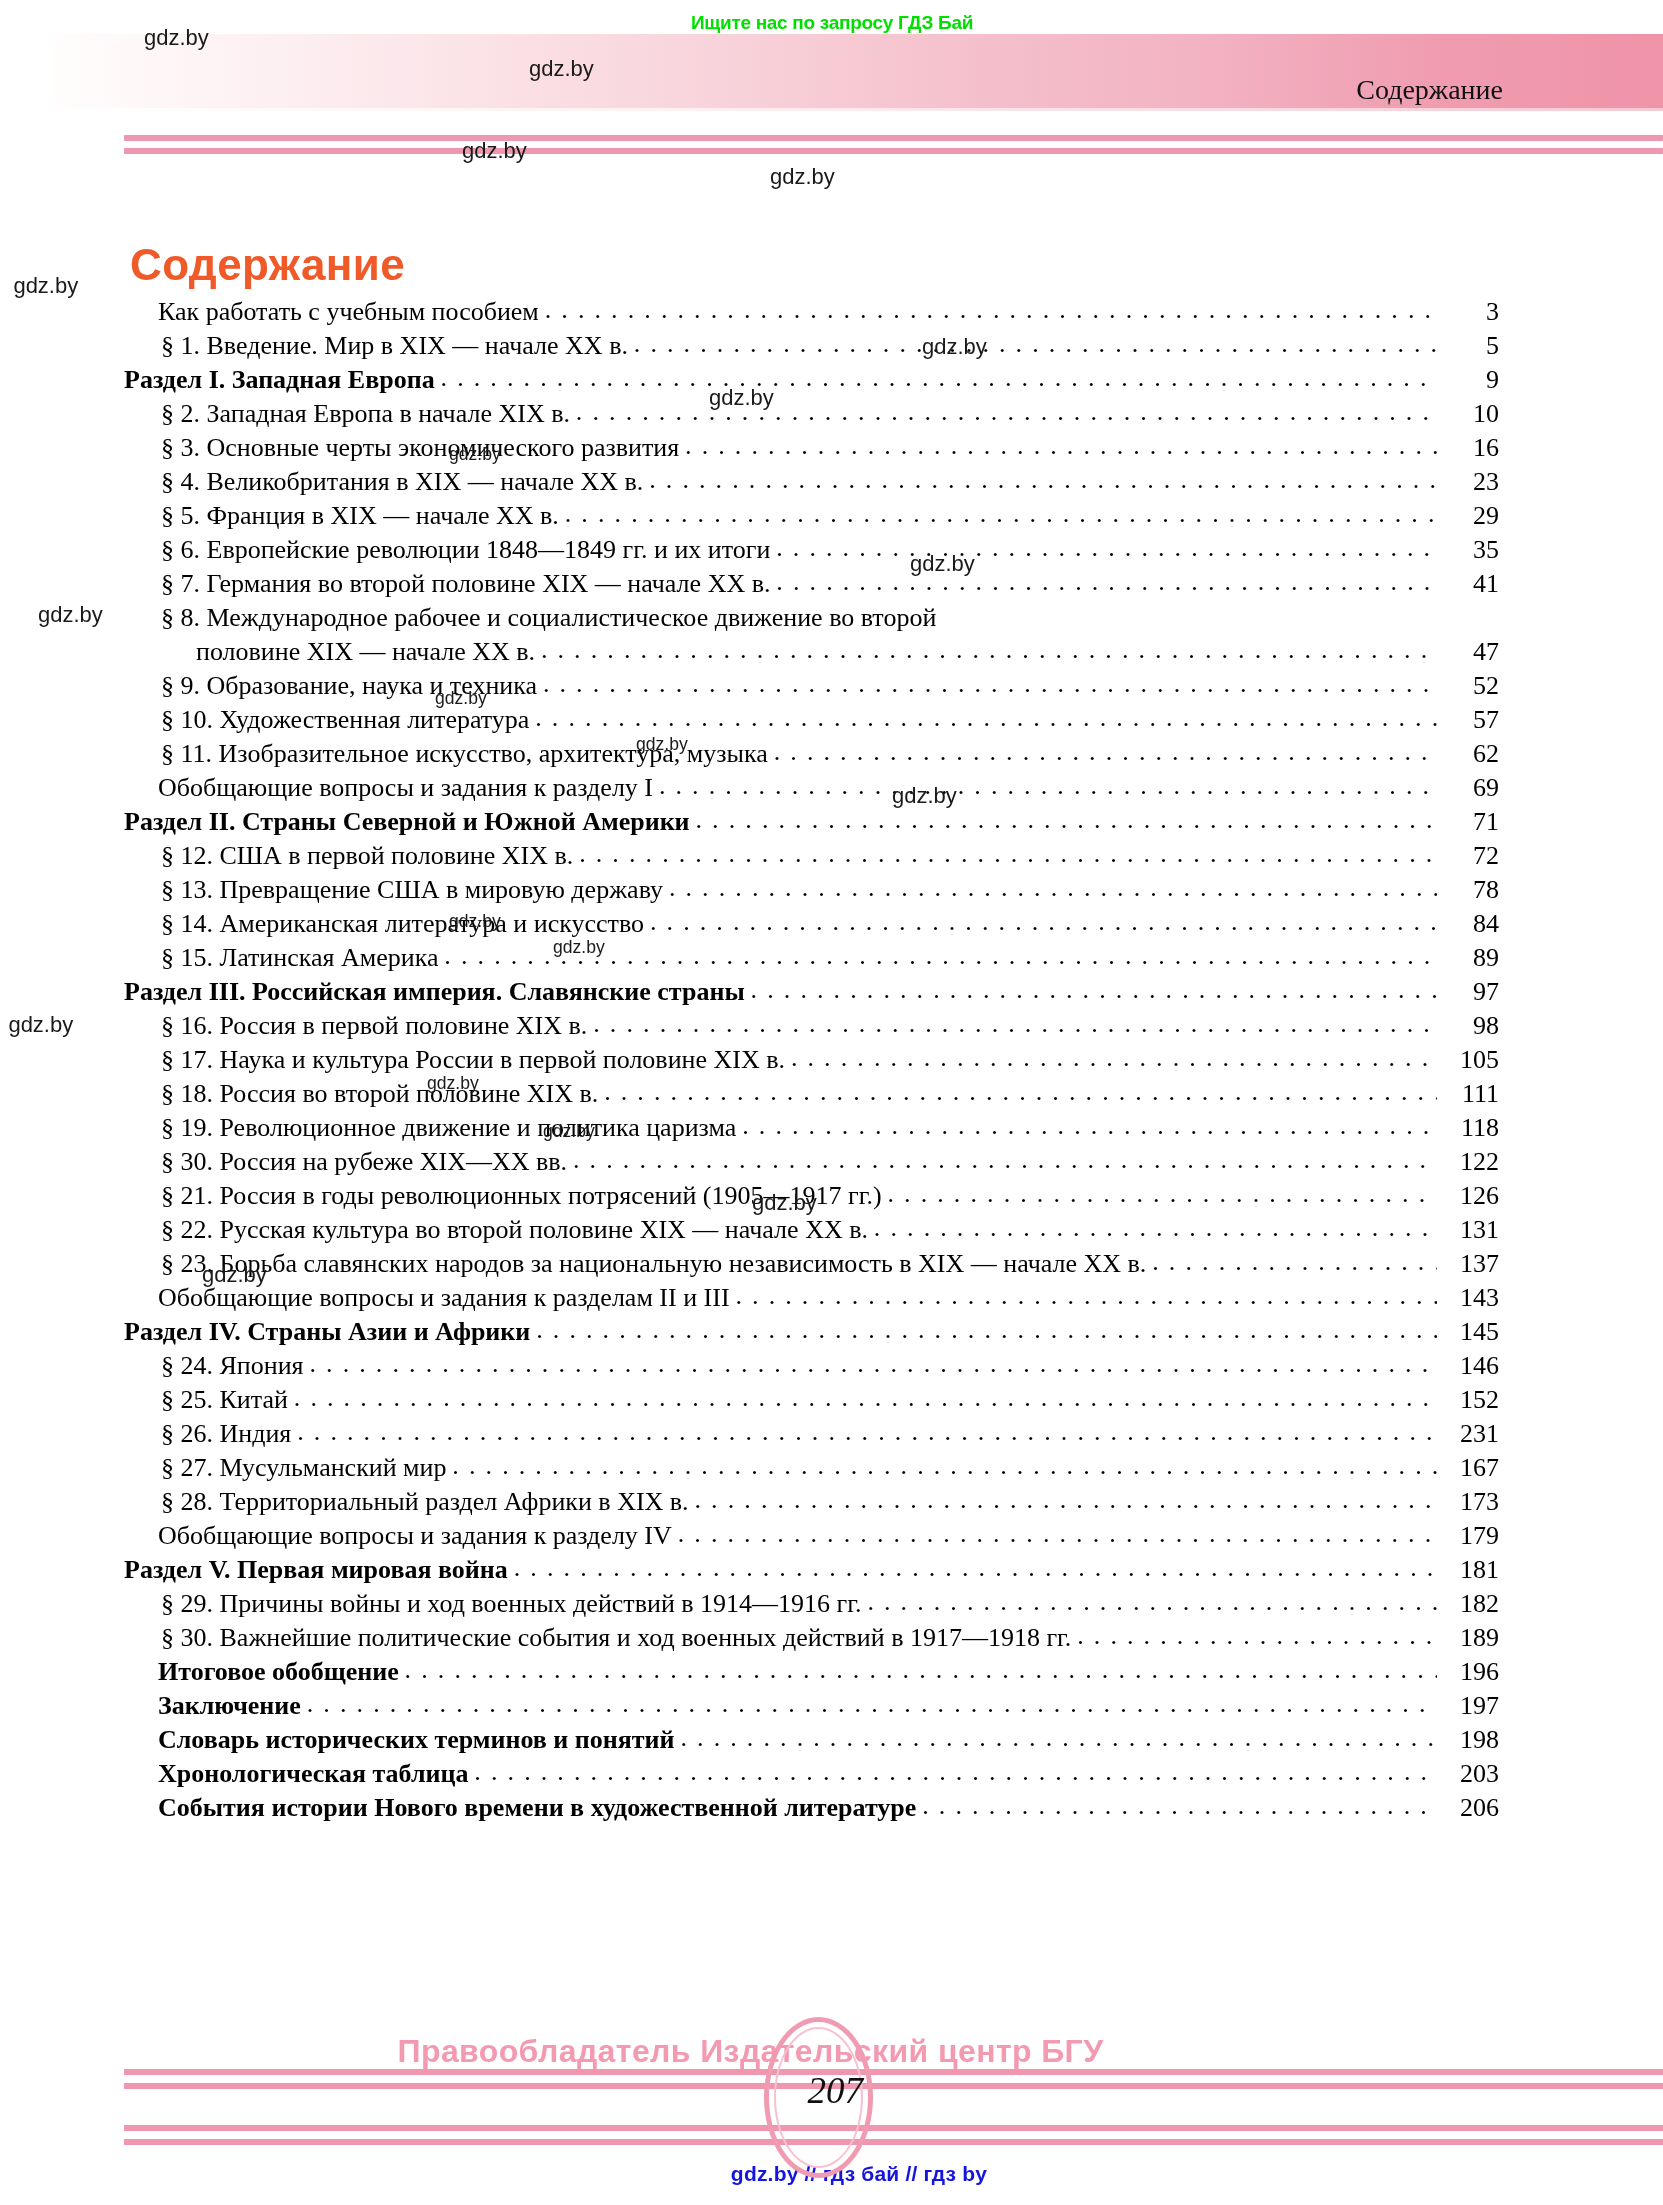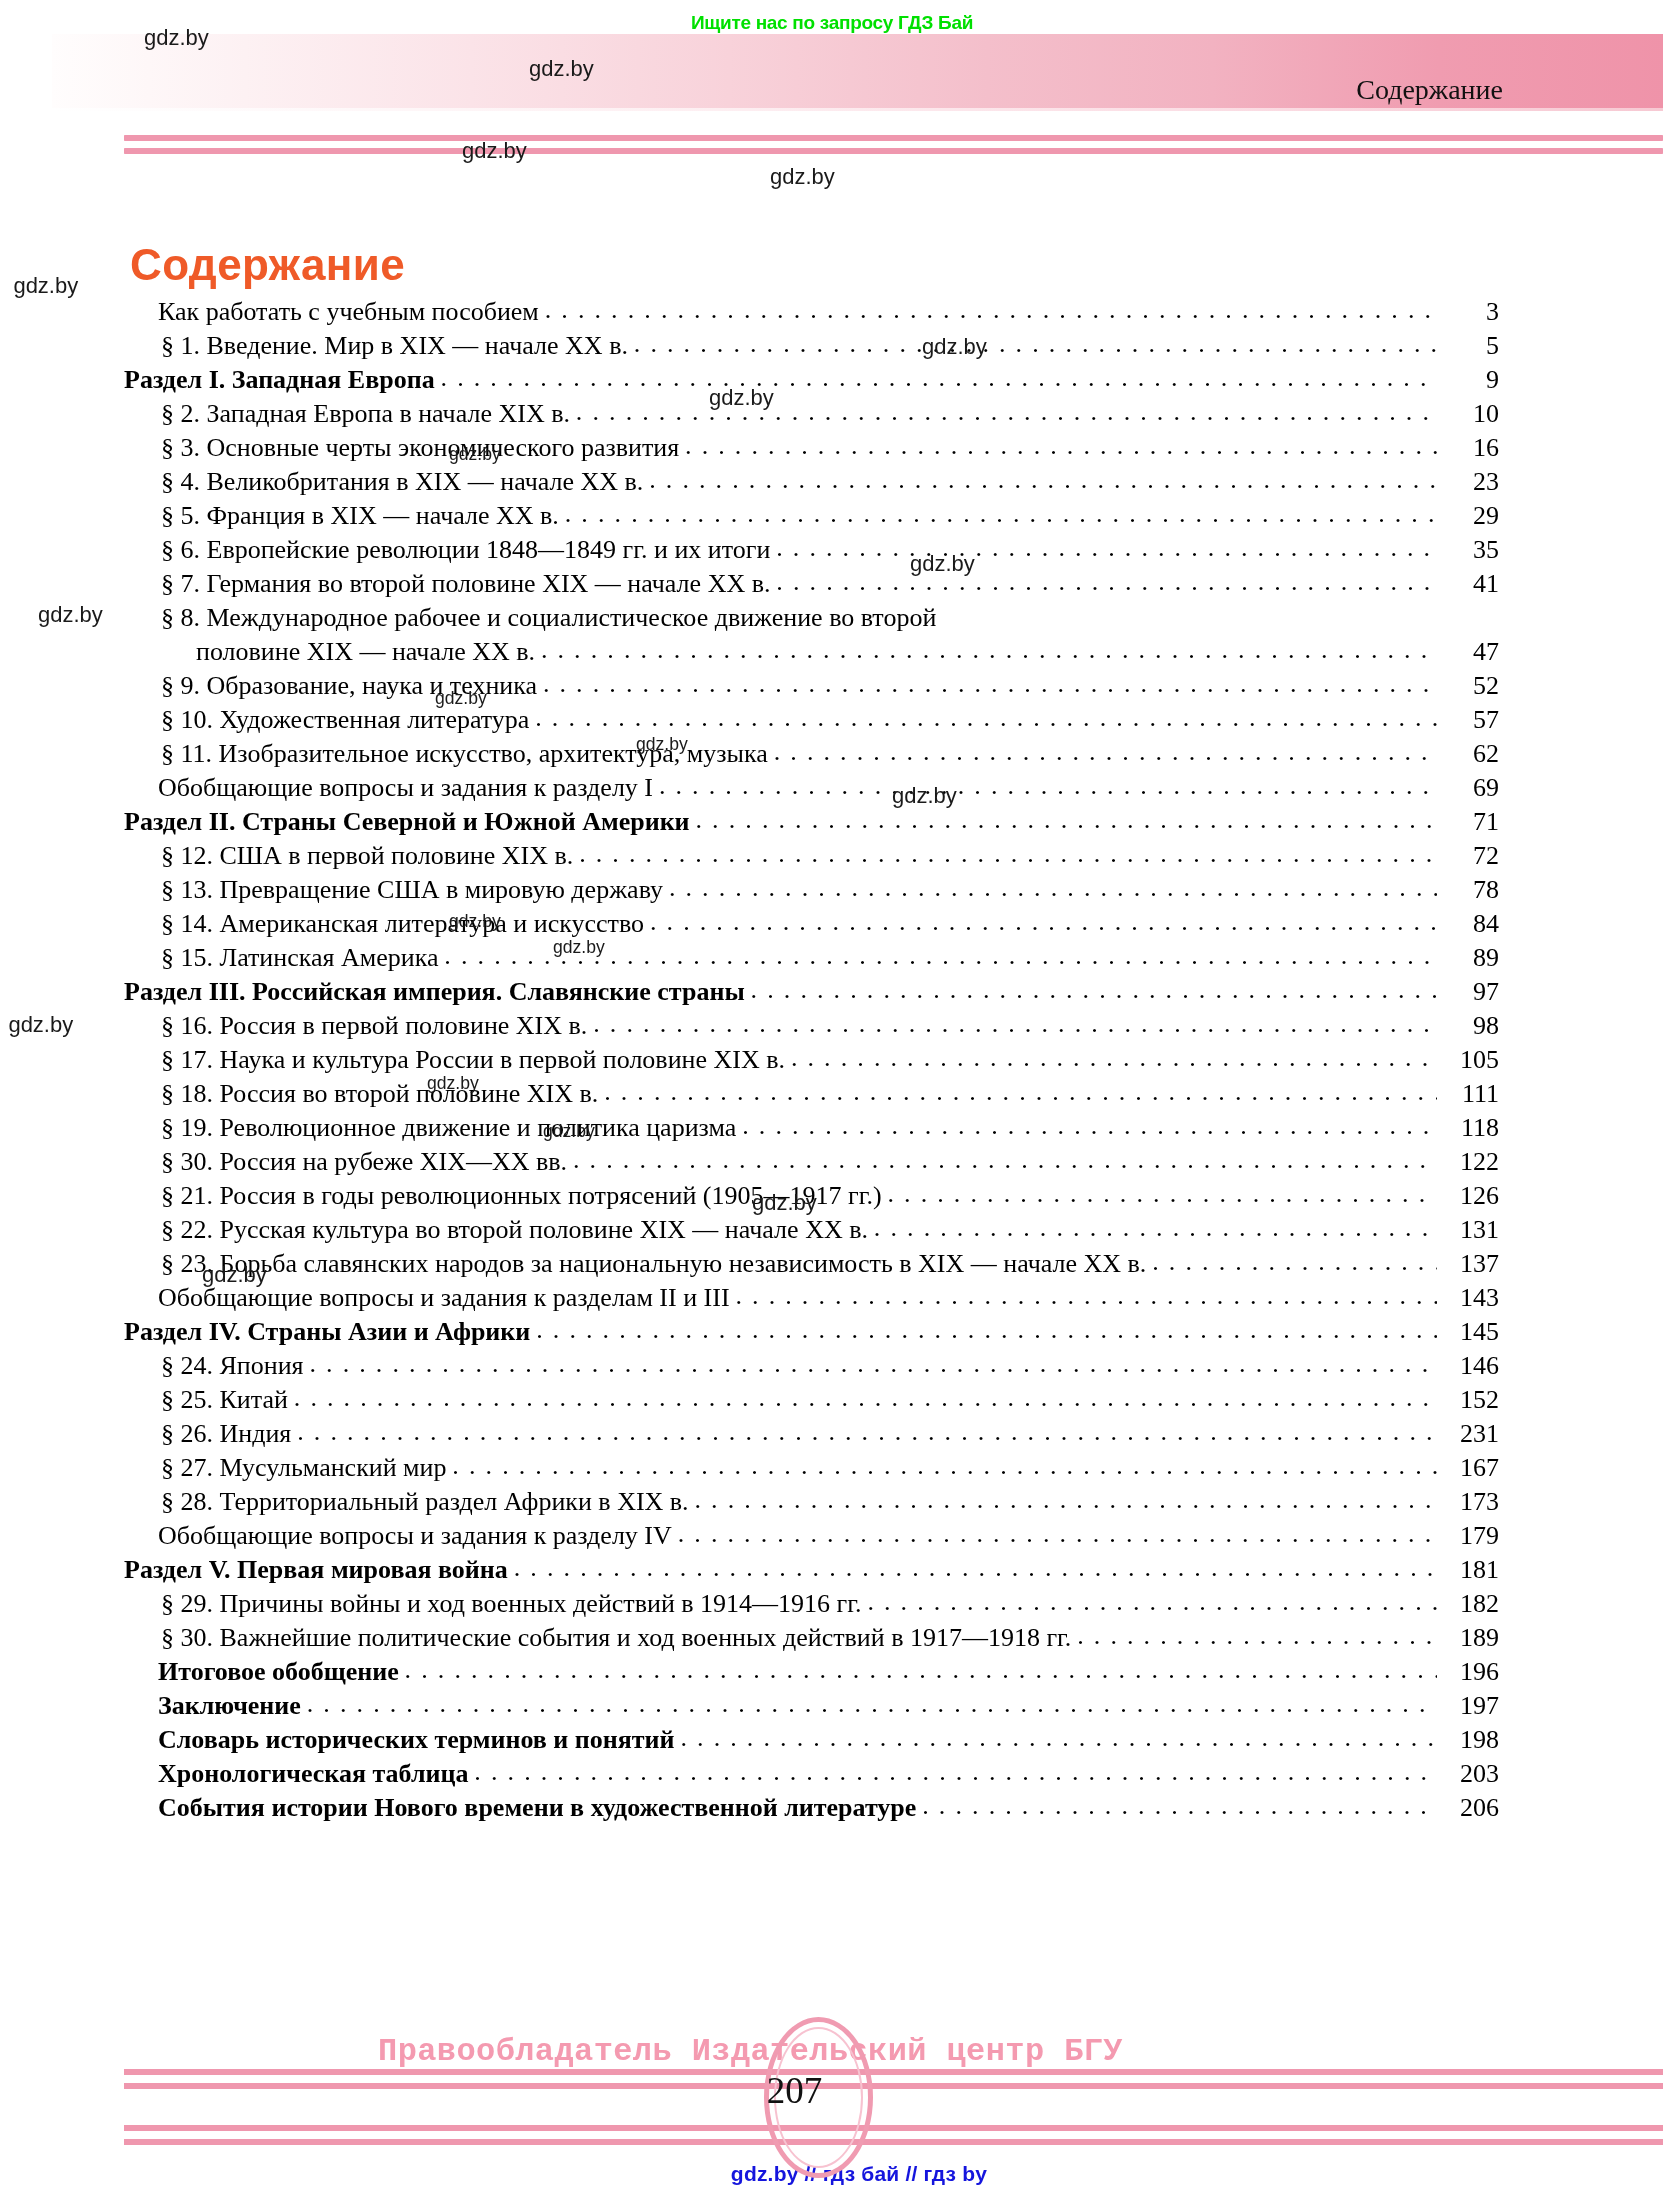--- a/index.html
+++ b/index.html
@@ -158,21 +158,21 @@
     background: #ef97ae;
   }
   .footer-rules .gap { height: 8.4px; }
 
   .copyright {
     position: absolute;
     top: 2033px;
     left: 0;
     width: 1501px;
     text-align: center;
-    font-family: Liberation Mono, monospace;
+    font-family: Liberation Sans, sans-serif;
     font-size: 32px;
     font-weight: 700;
     color: #f49ab0;
     letter-spacing: 0.4px;
   }
 
   .page-oval {
     position: absolute;
     left: 764px;
     top: 2017px;
@@ -184,27 +184,28 @@
     z-index: 5;
   }
   .page-oval-inner {
     position: absolute;
     left: 5px; top: 5px; right: 5px; bottom: 5px;
     border: 2.5px solid #f7c2d0;
     border-radius: 50%;
   }
   .page-number {
     position: absolute;
-    left: 745px;
+    left: 764px;
     top: 2069px;
     width: 99px;
-    text-align: center;
+    text-align: right;
     font-size: 37px;
     color: #111;
     z-index: 6;
+    font-style: italic;
   }
 
   .bottom-links {
     position: absolute;
     top: 2162px;
     left: 0;
     width: 1664px;
     text-align: center;
     font-family: "Liberation Sans", sans-serif;
     font-size: 21px;

